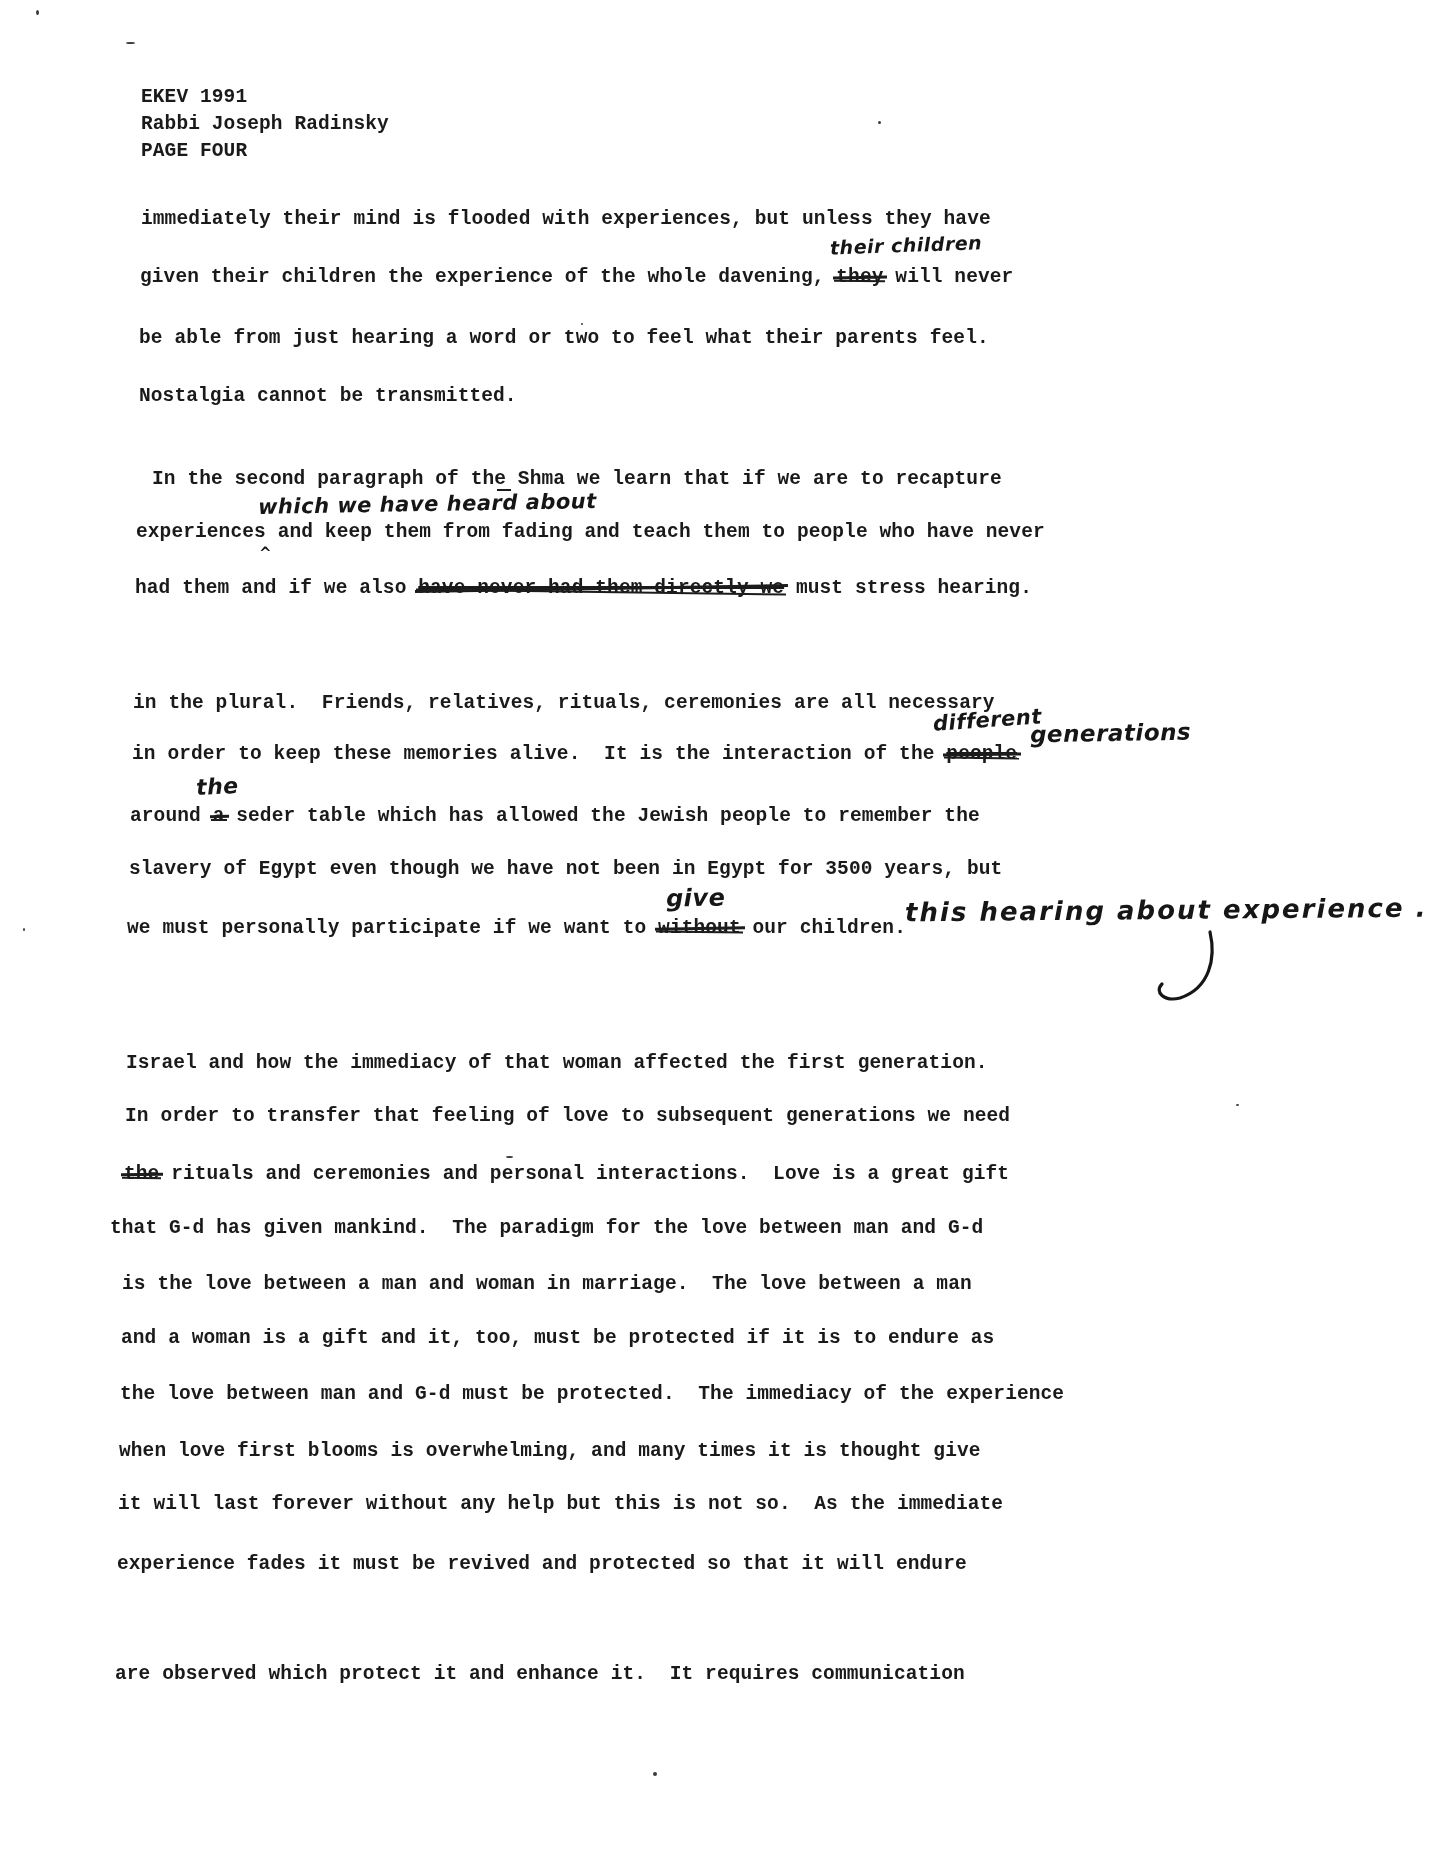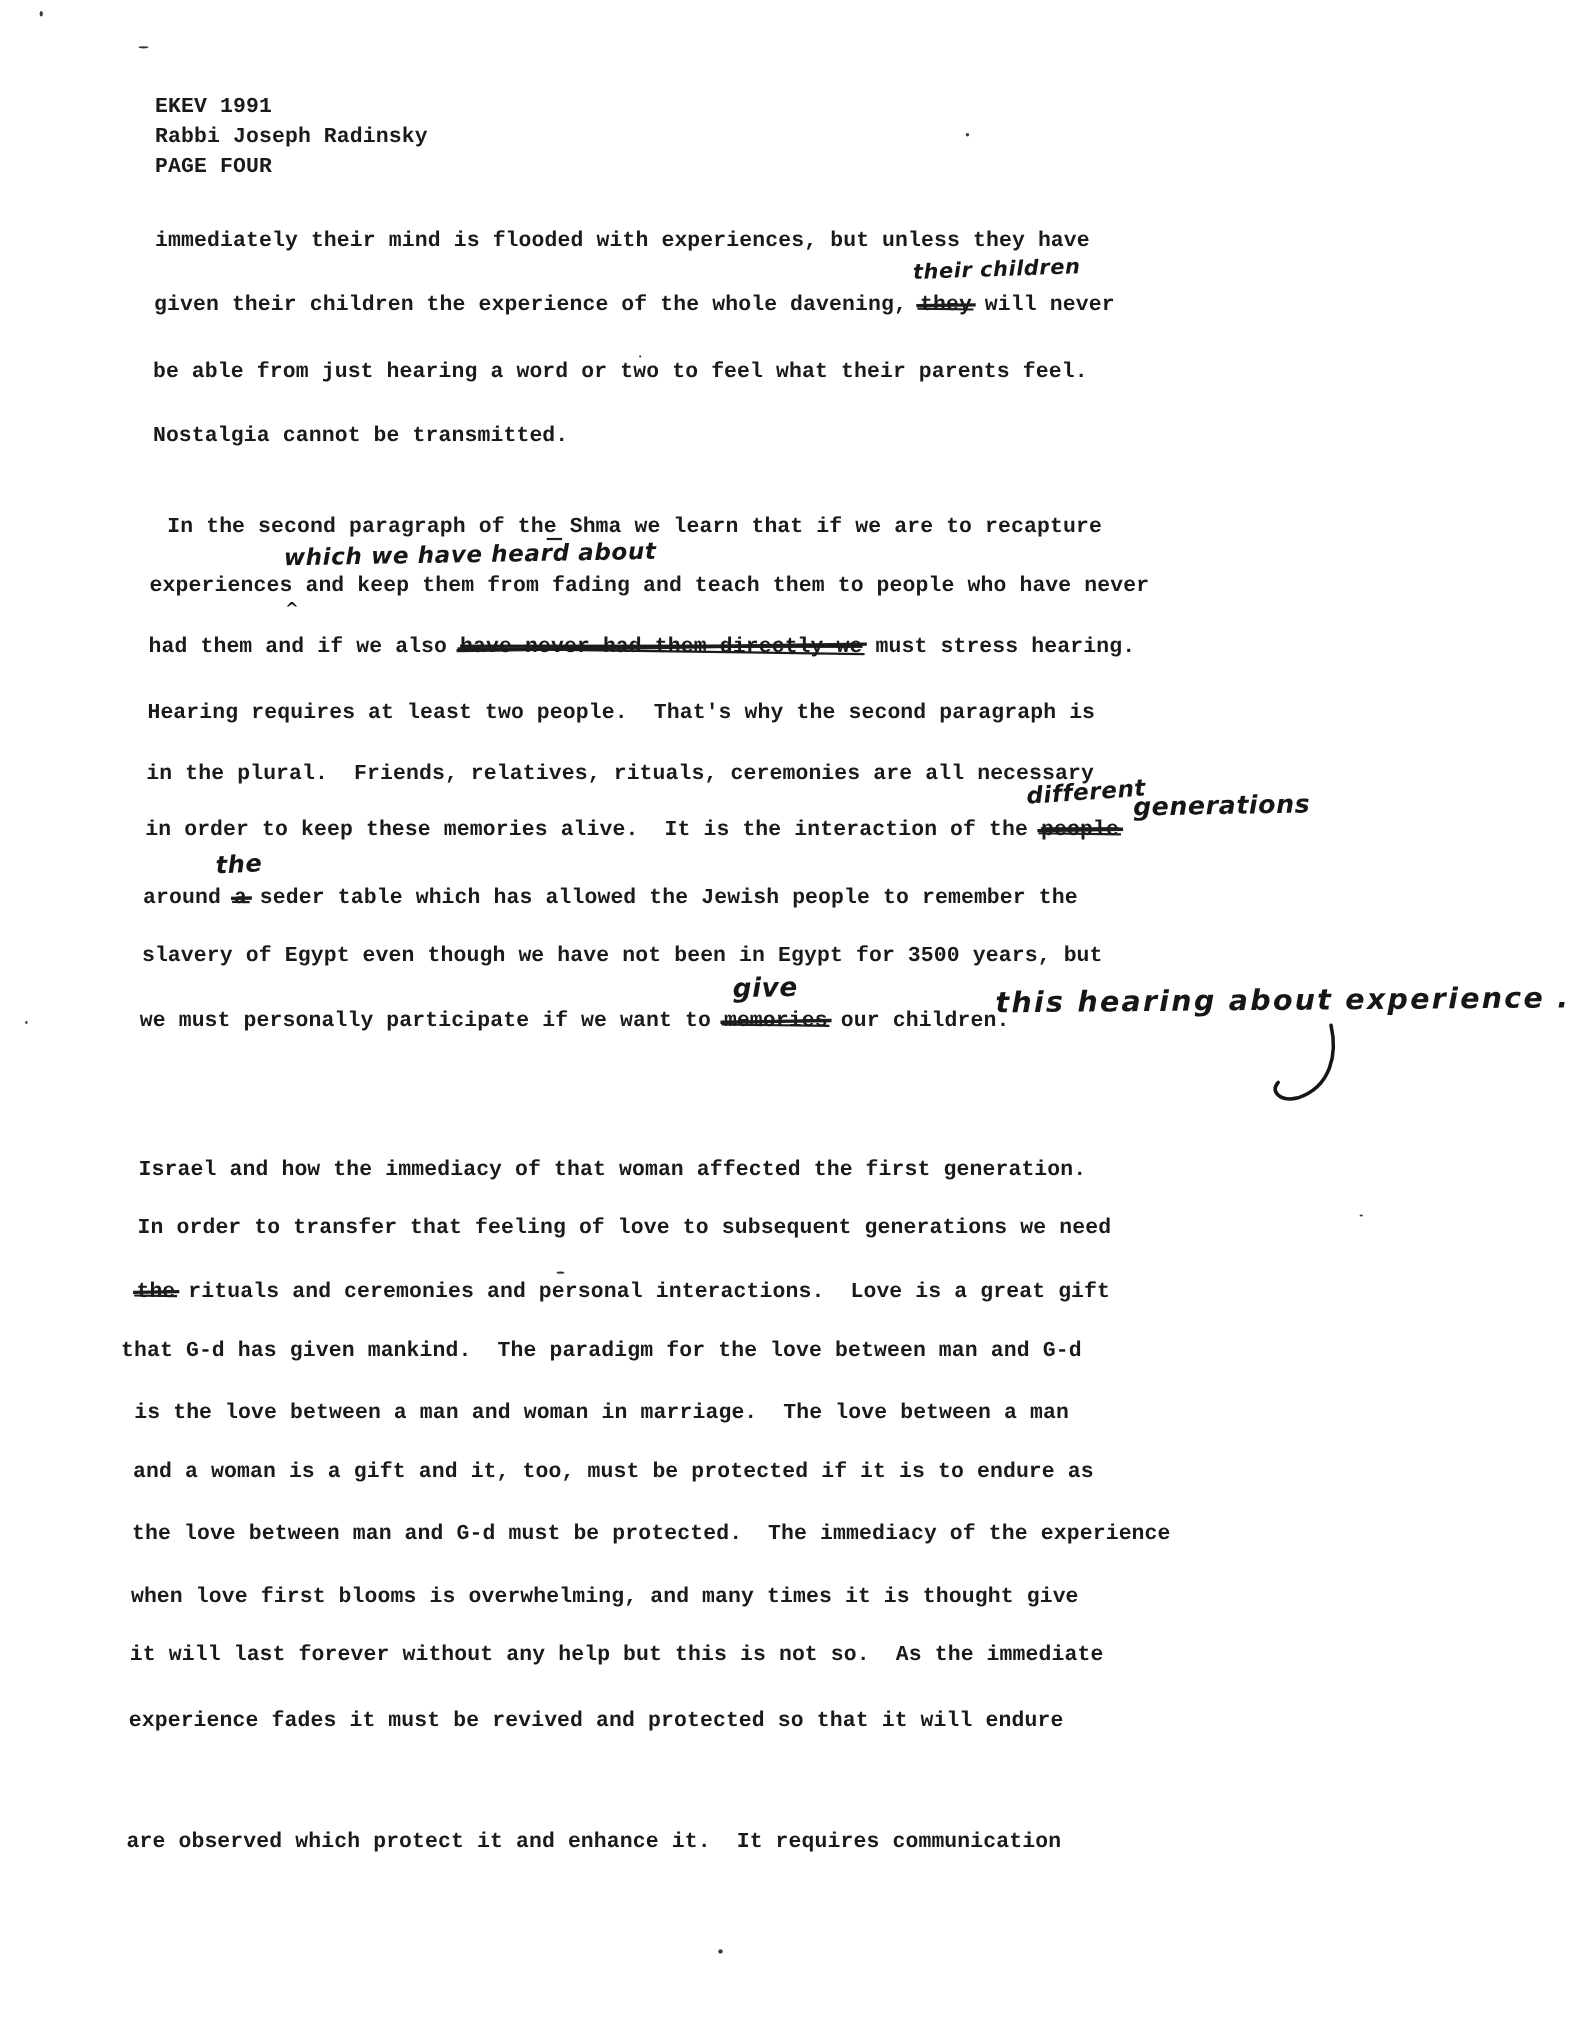--- a/index.html
+++ b/index.html
@@ -63,26 +63,25 @@
   <div class="tline" style="top:140px;left:141px">PAGE FOUR</div>
 
   <div class="tline" style="top:208px;left:141px">immediately their mind is flooded with experiences, but unless they have</div>
   <div class="tline" style="top:266px;left:140px"><span>given their children the experience of the whole davening, </span><span class="st st2">they</span><span> will never</span></div>
   <div class="tline" style="top:327px;left:139px">be able from just hearing a word or two to feel what their parents feel.</div>
   <div class="tline" style="top:385px;left:139px">Nostalgia cannot be transmitted.</div>
 
   <div class="tline" style="top:468px;left:152px">In the second paragraph of the Shma we learn that if we are to recapture</div>
   <div class="tline" style="top:521px;left:136px"><span>experiences</span><span> and keep them from fading and teach them to people who have never</span></div>
   <div class="tline" style="top:577px;left:135px"><span>had them and if we also </span><span class="st st2 st-heavy">have never had them directly we</span><span> must stress hearing.</span></div>
-  <div class="tline" style="top:637px;left:134px">Hearing requires at least two people.  That's why the second paragraph is</div>
   <div class="tline" style="top:692px;left:133px">in the plural.  Friends, relatives, rituals, ceremonies are all necessary</div>
   <div class="tline" style="top:743px;left:132px"><span>in order to keep these memories alive.  It is the interaction of the </span><span class="st st2 st-heavy">people</span></div>
   <div class="tline" style="top:805px;left:130px"><span>around </span><span class="st st2">a</span><span> seder table which has allowed the Jewish people to remember the</span></div>
   <div class="tline" style="top:858px;left:129px">slavery of Egypt even though we have not been in Egypt for 3500 years, but</div>
-  <div class="tline" style="top:917px;left:127px"><span>we must personally participate if we want to </span><span class="st st2">memories</span><span> our children.</span></div>
+  <div class="tline" style="top:917px;left:127px"><span>we must personally participate if we want to </span><span class="st st2">without</span><span> our children.</span></div>
 
   <div class="tline" style="top:1052px;left:126px">Israel and how the immediacy of that woman affected the first generation.</div>
   <div class="tline" style="top:1105px;left:125px">In order to transfer that feeling of love to subsequent generations we need</div>
   <div class="tline" style="top:1163px;left:124px"><span class="st st2">the</span><span> rituals and ceremonies and personal interactions.  Love is a great gift</span></div>
   <div class="tline" style="top:1217px;left:110px">that G-d has given mankind.  The paradigm for the love between man and G-d</div>
   <div class="tline" style="top:1273px;left:122px">is the love between a man and woman in marriage.  The love between a man</div>
   <div class="tline" style="top:1327px;left:121px">and a woman is a gift and it, too, must be protected if it is to endure as</div>
   <div class="tline" style="top:1383px;left:120px">the love between man and G-d must be protected.  The immediacy of the experience</div>
   <div class="tline" style="top:1440px;left:119px">when love first blooms is overwhelming, and many times it is thought give</div>
   <div class="tline" style="top:1493px;left:118px">it will last forever without any help but this is not so.  As the immediate</div>

